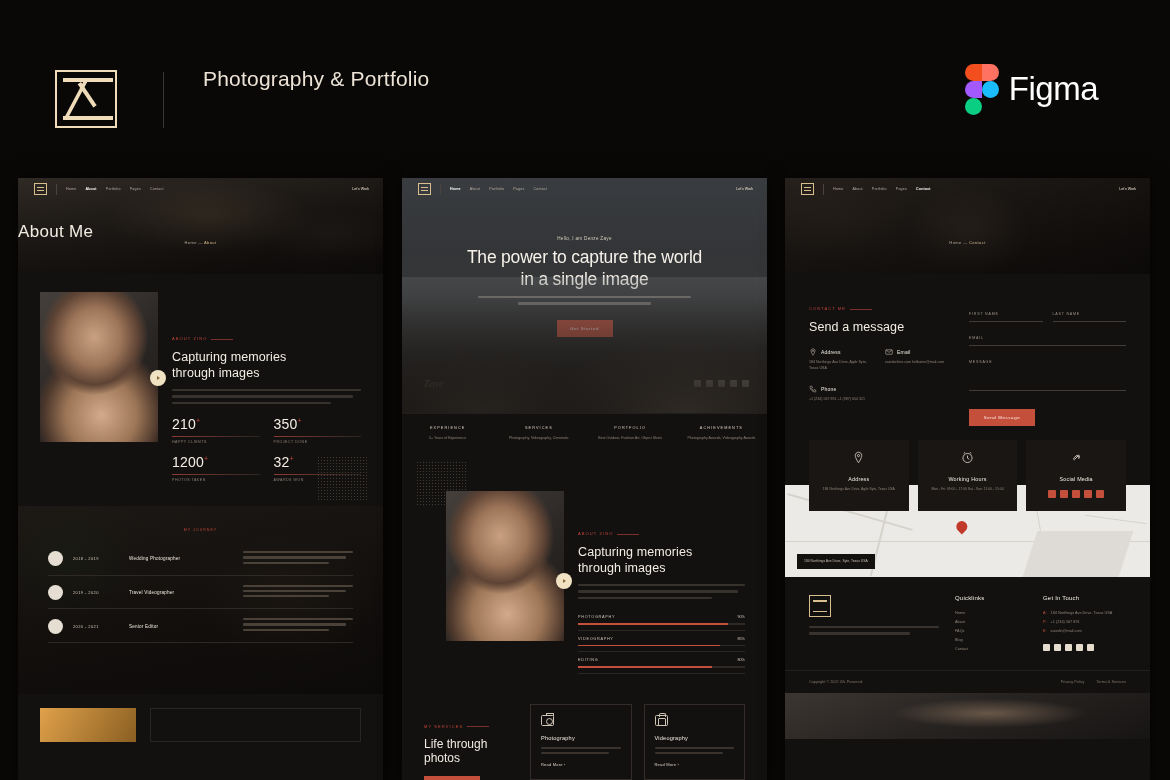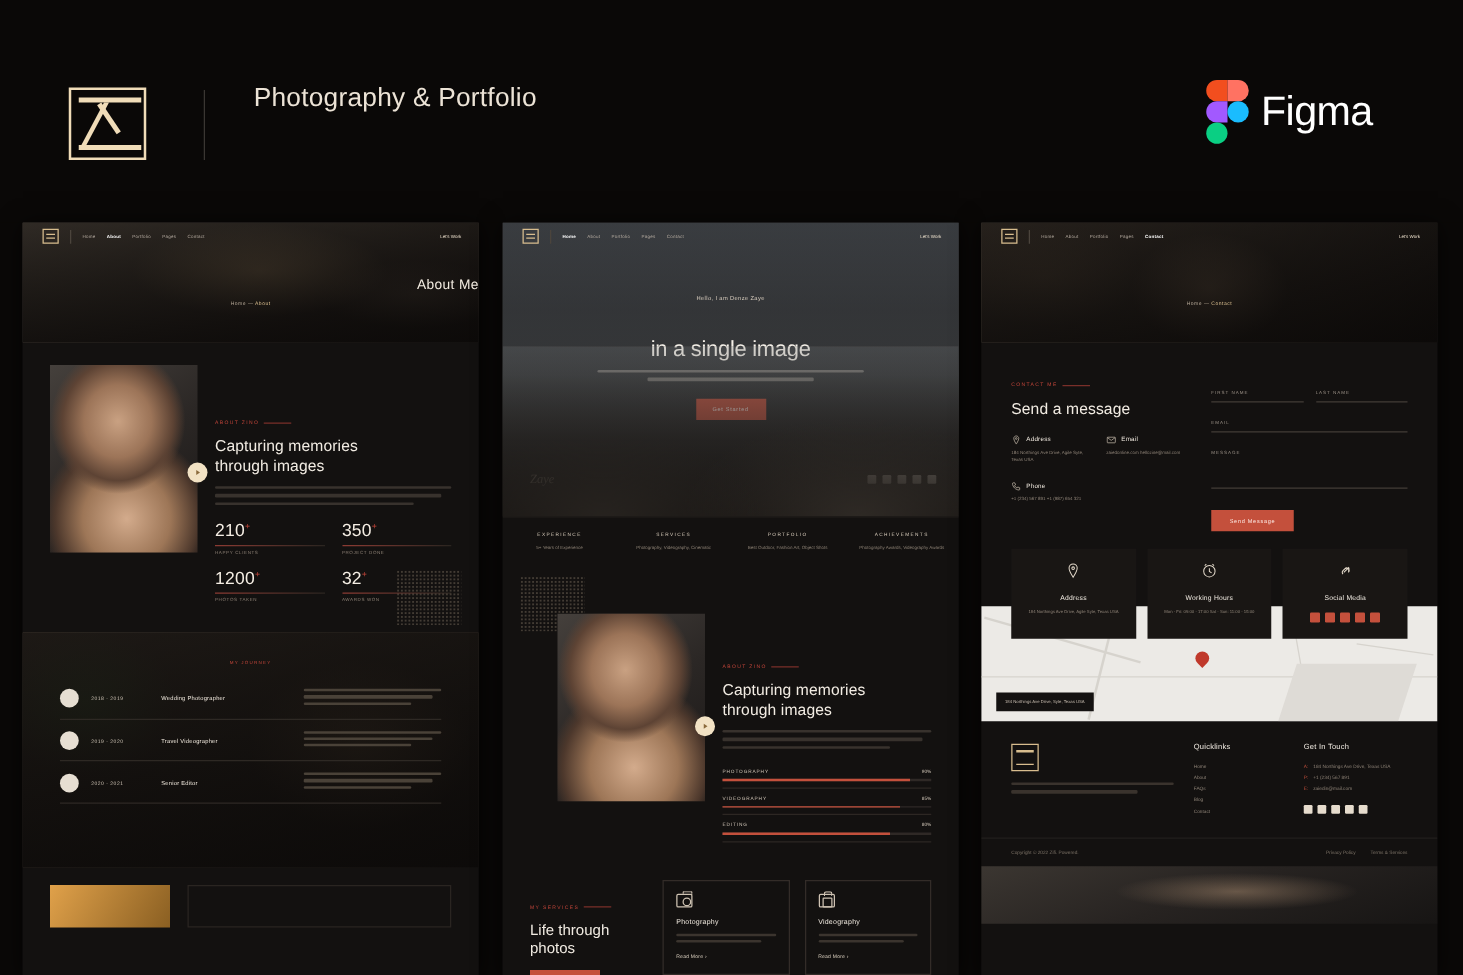--- a/index.html
+++ b/index.html
@@ -64,22 +64,22 @@
   .mini-nav .links { display: flex; gap: 9px; }
   .mini-nav .links span { font-size: 3.6px; color: #b7ada2; letter-spacing: .2px; white-space: nowrap; }
   .mini-nav .links span.active { color: #fff; font-weight: bold; }
   .mini-nav .cta { position: absolute; right: 14px; font-size: 3.6px; color: #efe3cf; white-space: nowrap; }
 
   
   .hero { position: relative; height: 96px; overflow: hidden; }
   .hero.h2 { height: 235px; }
   .hero-shade { position: absolute; inset: 0; background: linear-gradient(180deg, rgba(10,8,7,.62), rgba(10,8,7,.82)); }
   .hero-title {
-    position: absolute; left: 0; right: 0; top: 44px; text-align: right;
-    color: #f3ece1; font-size: 11px; letter-spacing: .3px;
+    position: absolute; left: 0; right: 0; top: 44px; text-align: left;
+    color: #f3ece1; font-size: 17px; letter-spacing: .3px;
   }
   .hero-crumb {
     position: absolute; left: 0; right: 0; top: 62px; text-align: center;
     font-size: 4px; color: #b3a695; letter-spacing: .4px;
   }
   .hero-crumb b { color: #d8bd8e; font-weight: normal; }
 
   
   .ph-street {
     background:
@@ -427,21 +427,21 @@
         <span class="active">Home</span>
         <span>About</span>
         <span>Portfolio</span>
         <span>Pages</span>
         <span>Contact</span>
       </div>
       <div class="cta">Let's Work</div>
     </div>
     <div class="h2-greet">Hello, I am Denze Zaye</div>
     <div class="h2-head">
-      <br>
+      <span>The power to capture the world</span><br>
       <span>in a single image</span>
     </div>
     <div class="h2-sub">
         <i></i>
         <i class="s"></i>
       </div>
     <div class="h2-btn">
       <button class="btn-primary">Get Started</button>
     </div>
     <div class="h2-sig">Zaye</div>

